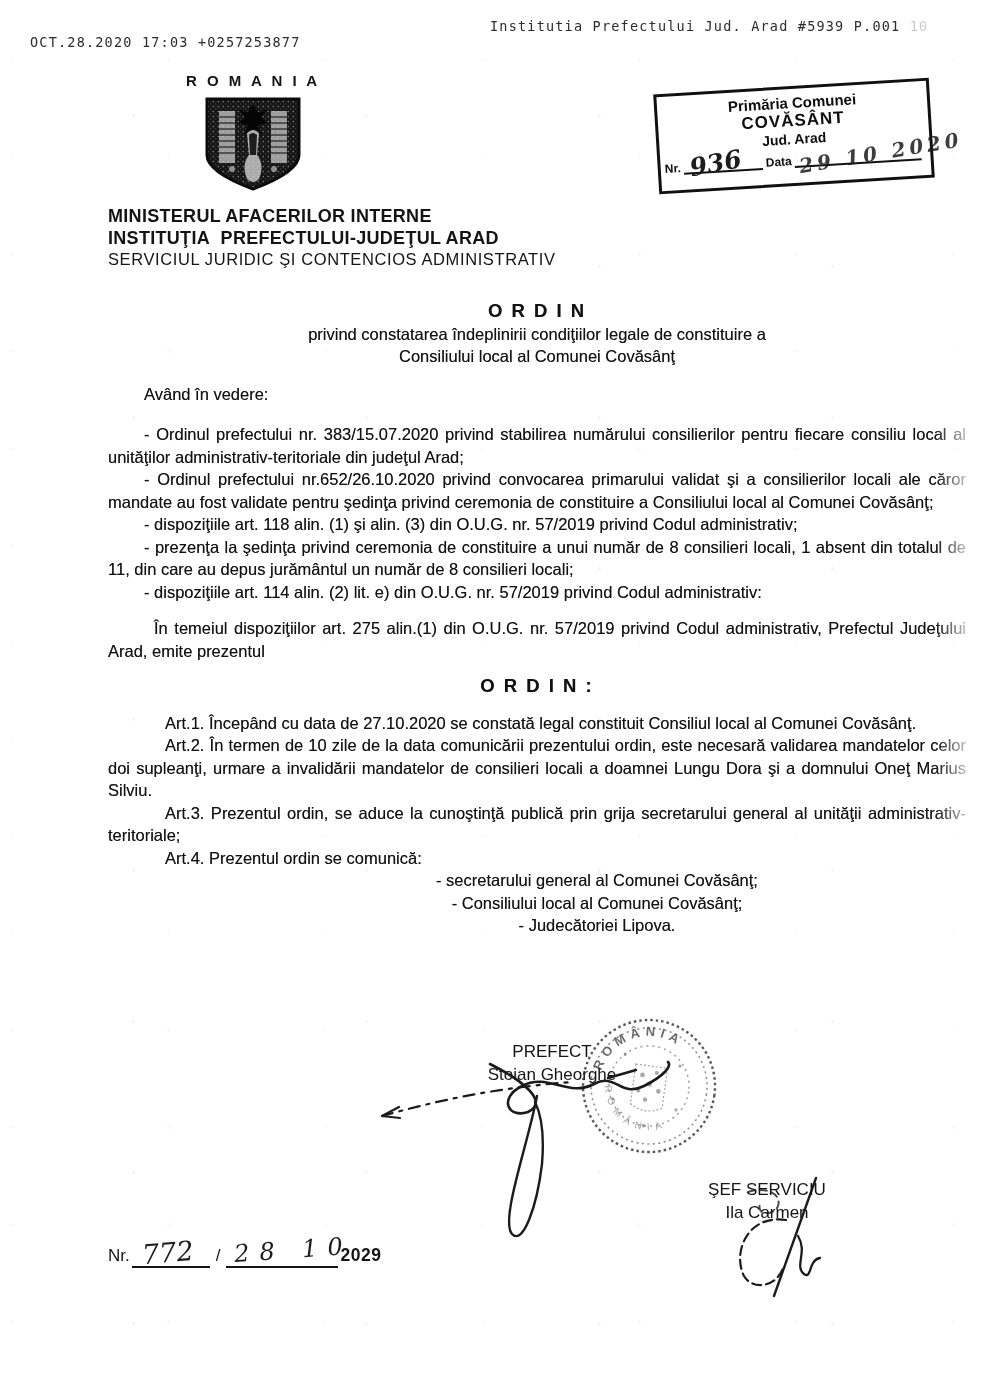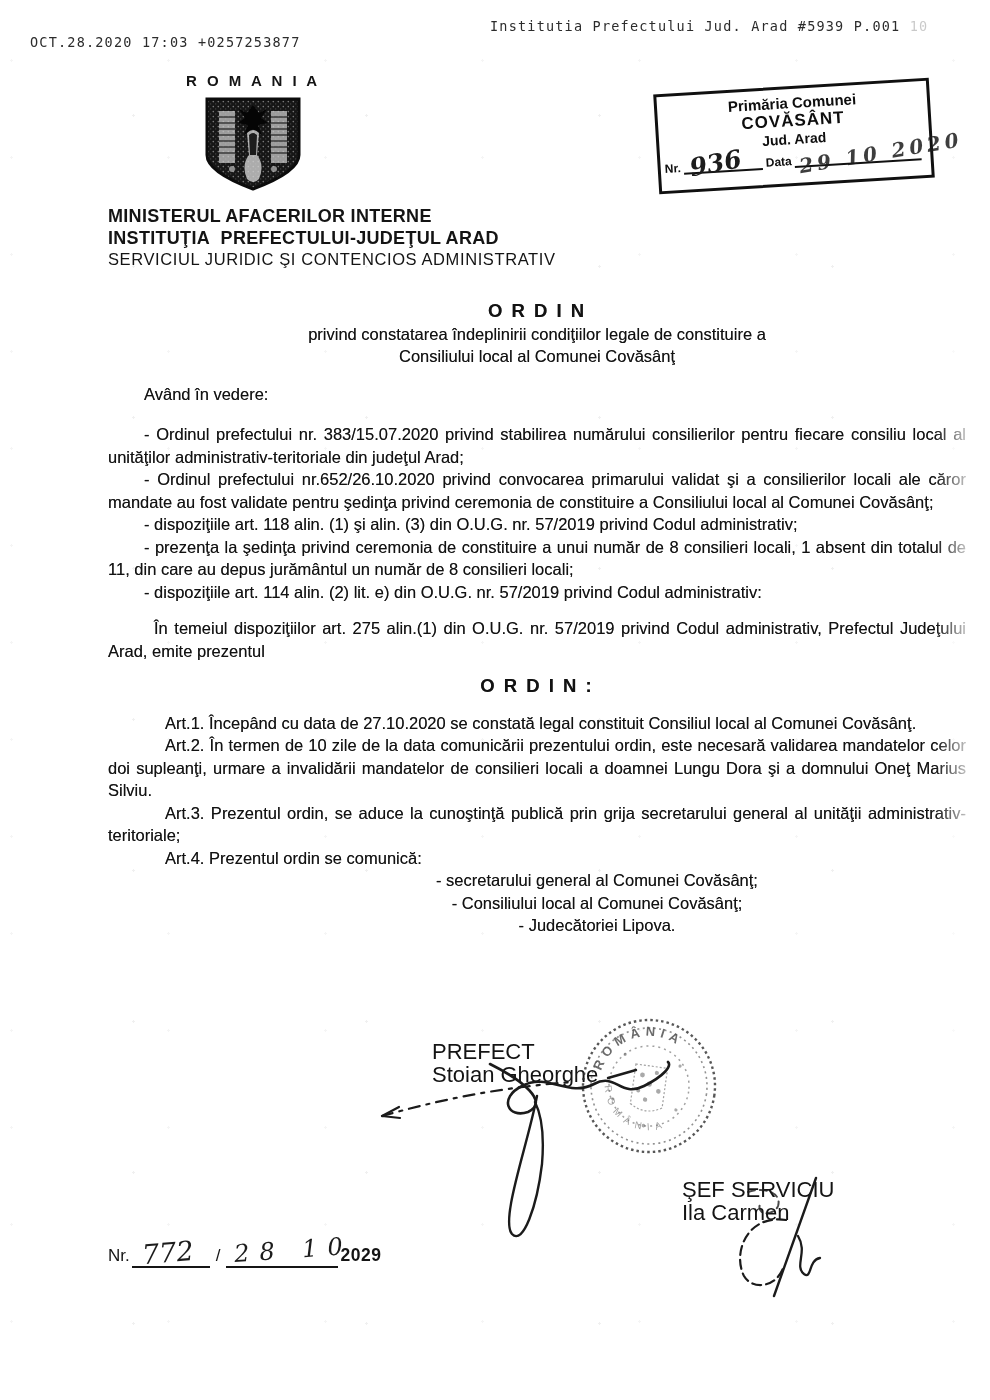--- a/index.html
+++ b/index.html
@@ -50,21 +50,21 @@
   .pre p{margin:0;text-indent:36px;}
   .pre{margin-top:18px;}
   .temei{margin-top:14px;text-indent:46px;}
   .ord2{margin-top:13px;margin-bottom:14px;}
   .arts p{margin:0;text-indent:57px;}
   .comms p{margin:0;padding-left:120px;text-align:center;text-indent:0;}
   
   .right-fade{top:290px;right:0;width:55px;height:745px;pointer-events:none;
     background:linear-gradient(to right, rgba(255,255,255,0), rgba(255,255,255,.95) 72%);}
   
-  .sigblock{font-size:22px;line-height:23px;white-space:nowrap;}
+  .sigblock{text-align:center;font-size:17px;line-height:23px;white-space:nowrap;}
   .sig-prefect{left:432px;top:1040px;width:240px;}
   .sig-sef{left:682px;top:1178px;width:170px;}
   svg.scribble{overflow:visible;}
   
   .footer-nr{left:108px;top:1240px;display:flex;align-items:flex-end;font-size:17px;
              color:#141414;}
   .f-label{padding-bottom:2px;}
   .f-line1{width:78px;border-bottom:2px solid #151515;height:26px;position:relative;margin-left:2px;}
   .f-line2{width:112px;border-bottom:2px solid #151515;height:26px;position:relative;margin-left:4px;}
   .f-sep{padding:0 2px 2px 6px;}

